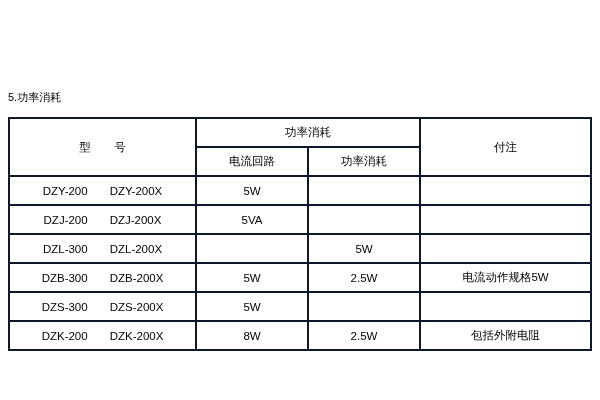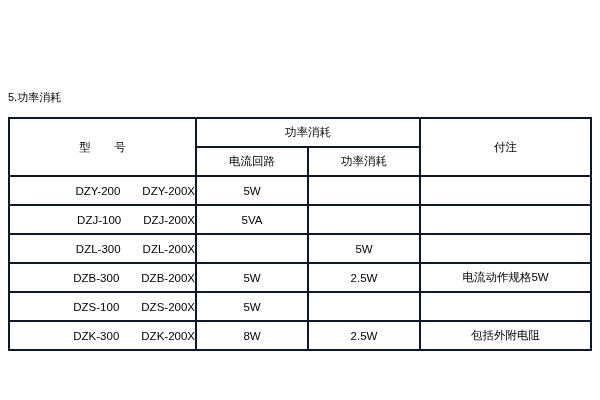--- a/index.html
+++ b/index.html
@@ -53,21 +53,21 @@
   table.spec th {
     font-size: 11.5px;
   }
   .col-model { width: 187px; }
   .col-volt  { width: 112px; }
   .col-curr  { width: 112px; }
   .col-note  { width: 171px; }
 
   .model-cell {
     display: flex;
-    justify-content: flex-end;
+    justify-content: center;
     align-items: center;
     gap: 22px;
     height: 100%;
     font-size: 11.5px;
   }
   .hdr-model {
     letter-spacing: 6px;
     padding-left: 6px;
   }
   .hdr-tall {
@@ -110,21 +110,21 @@
               <span>DZY-200X</span>
             </div>
           </td>
           <td>5W</td>
           <td></td>
           <td></td>
         </tr>
         <tr>
           <td>
             <div class="model-cell">
-              <span>DZJ-100</span>
+              <span>DZJ-200</span>
               <span>DZJ-200X</span>
             </div>
           </td>
           <td>5VA</td>
           <td></td>
           <td></td>
         </tr>
         <tr>
           <td>
             <div class="model-cell">
@@ -143,32 +143,32 @@
               <span>DZB-200X</span>
             </div>
           </td>
           <td>5W</td>
           <td>2.5W</td>
           <td>电流动作规格5W</td>
         </tr>
         <tr>
           <td>
             <div class="model-cell">
-              <span>DZS-100</span>
+              <span>DZS-300</span>
               <span>DZS-200X</span>
             </div>
           </td>
           <td>5W</td>
           <td></td>
           <td></td>
         </tr>
         <tr>
           <td>
             <div class="model-cell">
-              <span>DZK-300</span>
+              <span>DZK-200</span>
               <span>DZK-200X</span>
             </div>
           </td>
           <td>8W</td>
           <td>2.5W</td>
           <td>包括外附电阻</td>
         </tr>
       </tbody>
     </table>
   </div>

